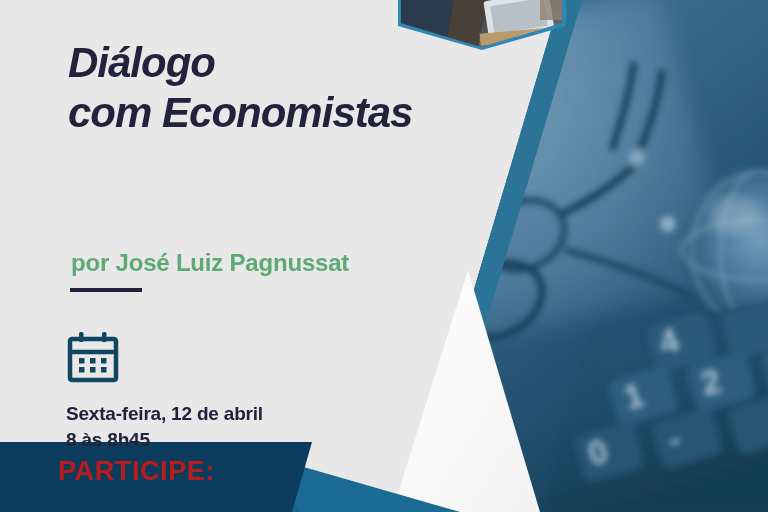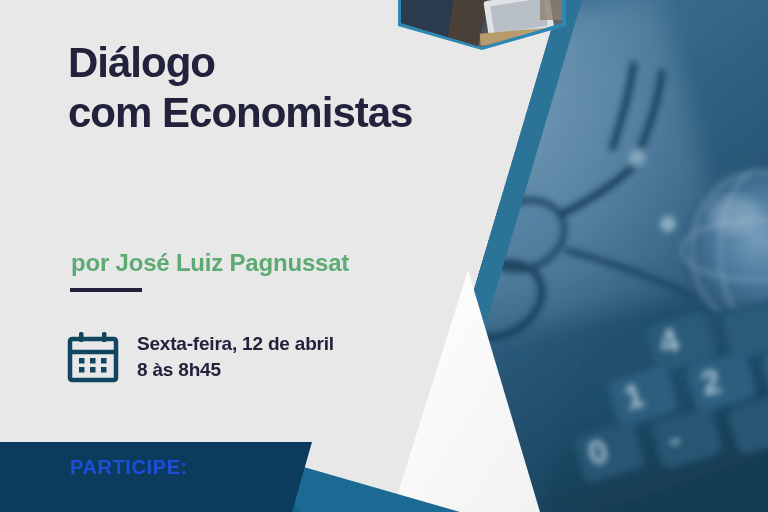--- a/index.html
+++ b/index.html
@@ -14,21 +14,21 @@
   }
   
   .layer{position:absolute;top:0;left:0;width:768px;height:512px;}
   svg.layer{display:block;}
 
   
   .content{position:absolute;left:0;top:0;width:470px;height:512px;z-index:40;}
 
   .title{
     position:absolute;left:68px;top:38px;width:400px;
-    font-weight:bold;
+    font-style:italic;font-weight:bold;
     font-size:42px;line-height:50px;
     letter-spacing:-1px;
     color:#22223c;
     white-space:pre-line;
   }
   .subtitle{
     position:absolute;left:63px;top:146px;width:340px;
     font-size:20px;line-height:30px;font-weight:400;
     color:#2d2d44;
     white-space:pre-line;
@@ -37,30 +37,30 @@
     position:absolute;left:71px;top:249px;
     font-size:24px;font-weight:bold;
     color:#5daa72;
     letter-spacing:-0.2px;
   }
   .rule{
     position:absolute;left:70px;top:288px;width:72px;height:4px;
     background:#22223c;
   }
   
-  .datewrap{position:absolute;left:66px;top:330px;display:flex;align-items:center;gap:17px;}
+  .datewrap{position:absolute;left:66px;top:330px;display:flex;gap:17px;flex-direction:column;}
   .cal-icon{width:54px;height:54px;flex:none;display:block;}
   .datetext{
     font-size:19px;line-height:26px;font-weight:bold;color:#22223c;
     white-space:pre-line;letter-spacing:-0.2px;
   }
   
   .participe{
-    position:absolute;left:70px;top:456px;z-index:60;
-    color:#1d4ed8;font-size:20px;font-weight:bold;letter-spacing:0.6px;
+    position:absolute;left:58px;top:456px;z-index:60;
+    color:#b91c1c;font-size:27px;font-weight:bold;letter-spacing:0.6px;
   }
 </style>
 </head>
 <body>
 
 <div id="poster">
 
   <svg class="layer" viewBox="0 0 768 512">
     <defs>
 

